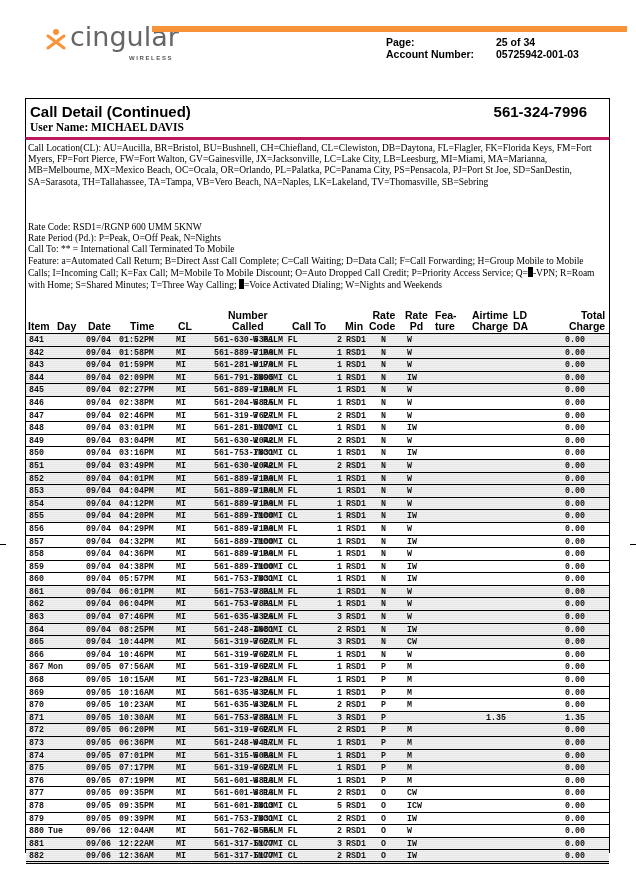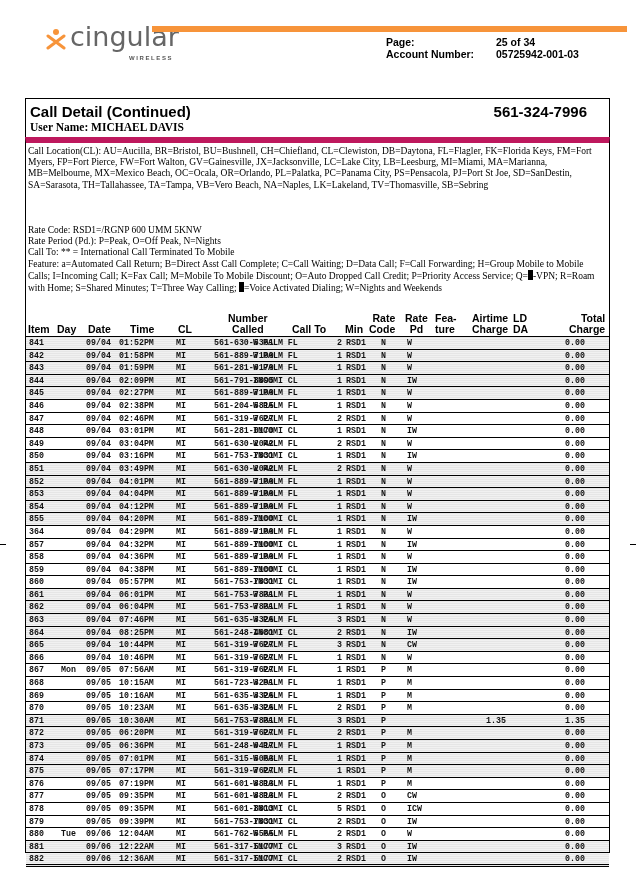--- a/index.html
+++ b/index.html
@@ -17,36 +17,36 @@
   .meta .row { display: flex; }
   .meta .lbl { width: 110px; }
   .meta .val { width: 140px; }
 
   .box { position: absolute; left: 25px; width: 585px; border: 1px solid #000; box-sizing: border-box; }
   .box-title { top: 98px; height: 40px; padding-left: 44px; }
   .box-title .t { position: absolute; left: 4px; top: 4px; font-size: 15px; font-weight: bold; }
   .box-title .ph { position: absolute; right: 22px; top: 4px; font-size: 15px; font-weight: bold; }
   .box-title .user { position: absolute; left: 4px; top: 22px; font-family: "Liberation Serif", serif; font-size: 11.5px; font-weight: bold; }
 
-  .box-body { top: 137px; height: 716px; border-top: 6px solid #be185d; }
+  .box-body { top: 137px; height: 716px; border-top: 3px solid #be185d; }
   .legend { position: absolute; left: 2px; top: 3px; width: 578px; font-family: "Liberation Serif", serif; font-size: 9.5px; line-height: 11.2px; }
   .legend2 { position: absolute; left: 2px; top: 82px; width: 578px; font-family: "Liberation Serif", serif; font-size: 9.5px; line-height: 11.2px; }
   .redact { display: inline-block; width: 5px; height: 10px; background: #000; vertical-align: -1px; }
 
   .thead { position: absolute; left: 0; top: 160px; width: 583px; height: 32px; font-size: 10.5px; font-weight: bold; line-height: 11px; }
   .th { position: absolute; bottom: 0; }
   .th .l1, .th .l2 { display: block; white-space: nowrap; }
 
   .tbody { position: absolute; left: 0; top: 169px; width: 583px; }
   .tr { position: relative; height: 12.6px; border-top: 1px solid #000; box-sizing: border-box; font-family: "Liberation Mono", monospace; font-size: 8.3px; font-weight: bold; line-height: 11px; color: #111; }
   .tr.shaded { background: repeating-linear-gradient(0deg, #f1f1f1 0, #f1f1f1 1px, #e6e6e6 1px, #e6e6e6 2px); }
   .tr:last-child { border-bottom: 3px double #000; height: 15px; }
   .td { position: absolute; top: 0; white-space: nowrap; }
   .c-item { left: 3px; }
-  .c-day { left: 29px; padding-left: 6px; }
+  .c-day { left: 16px; padding-left: 6px; }
   .c-date { left: 60px; }
   .c-time { left: 93px; }
   .c-cl { left: 150px; }
   .c-num { left: 188px; }
   .c-to { left: 227px; }
   .c-min { left: 306px; width: 10px; text-align: right; }
   .c-rc { left: 320px; }
   .c-pd { left: 355px; }
   .c-ft { left: 381px; }
   .c-air { left: 440px; width: 40px; text-align: right; }
@@ -390,21 +390,21 @@
         <span class="td c-to">INCOMI CL</span>
         <span class="td c-min">1</span>
         <span class="td c-rc">RSD1</span>
         <span class="td c-pd">N</span>
         <span class="td c-ft">IW</span>
         <span class="td c-air"></span>
         <span class="td c-ld"></span>
         <span class="td c-tot">0.00</span>
       </div>
       <div class="tr">
-        <span class="td c-item">364</span>
+        <span class="td c-item">856</span>
         <span class="td c-day"></span>
         <span class="td c-date">09/04</span>
         <span class="td c-time">04:29PM</span>
         <span class="td c-cl">MI</span>
         <span class="td c-num">561-889-7100</span>
         <span class="td c-to">W PALM FL</span>
         <span class="td c-min">1</span>
         <span class="td c-rc">RSD1</span>
         <span class="td c-pd">N</span>
         <span class="td c-ft">W</span>

